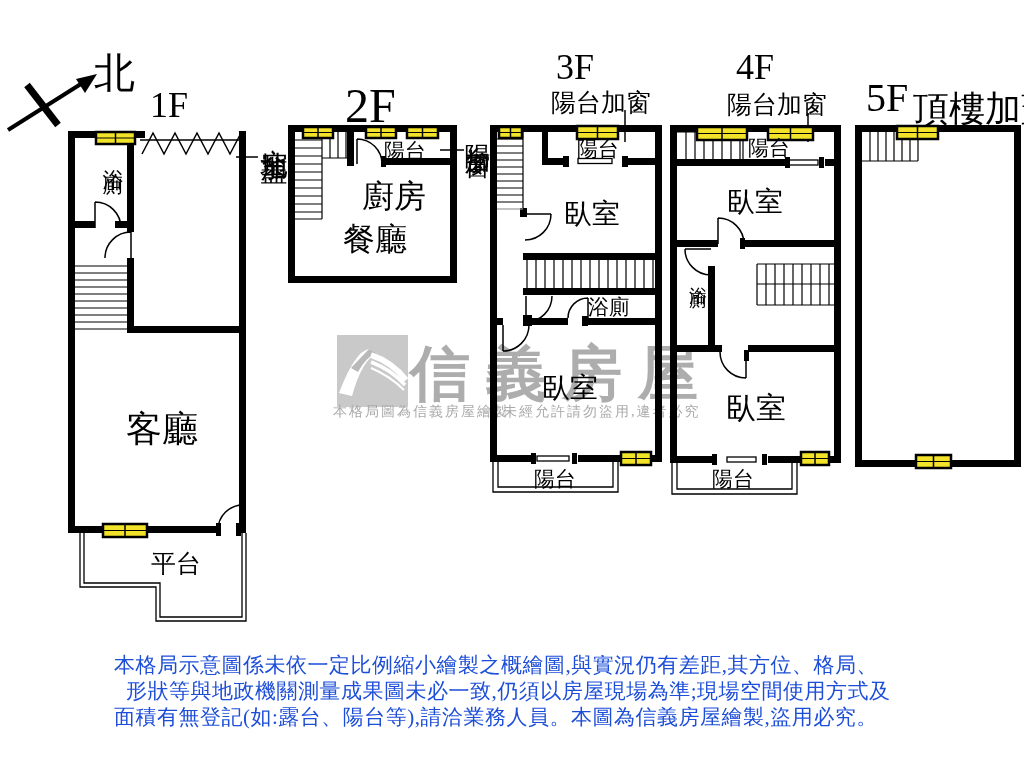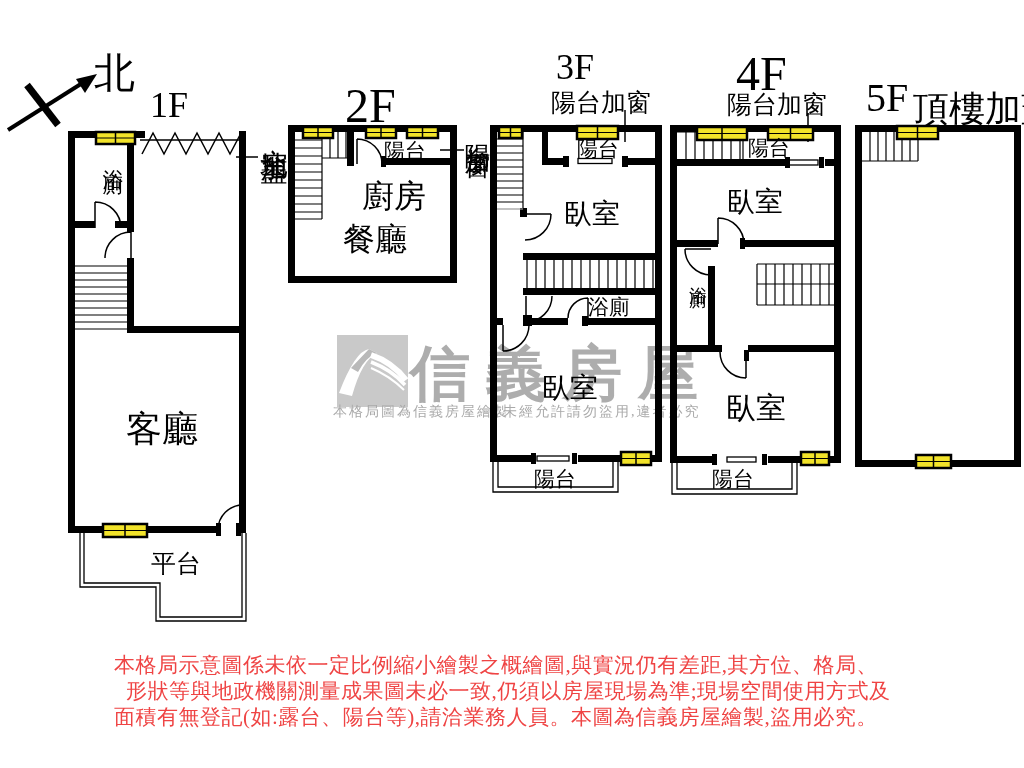--- a/index.html
+++ b/index.html
@@ -9,21 +9,21 @@
   .vert{writing-mode:vertical-rl;text-orientation:upright;}
   
   #wm-layer{position:absolute;left:0;top:0;z-index:1;}
   #plan-svg{position:absolute;left:0;top:0;z-index:2;}
   #label-layer{position:absolute;left:0;top:0;z-index:3;width:1024px;height:768px;}
   
   .wm-brand{font-size:60px;letter-spacing:16px;color:#adadad;font-weight:bold;}
   .wm-note{font-size:14px;letter-spacing:2px;color:#a9a9a9;}
   
   .lbl{color:#000;}
-  .disc{font-size:21px;letter-spacing:0.5px;color:#ef4444;}
+  .disc{font-size:21px;letter-spacing:0.5px;color:#1d4ed8;}
 </style>
 </head>
 <body>
 
 <div id="canvas">
 
   <div id="wm-layer">
     <svg width="1024" height="768">
       <rect x="337" y="335" width="71" height="72" fill="#c9c9c9"></rect>
       <path d="M339,393 Q355,351 369,349 L377,353 Q362,360 352,396 Z" fill="#ffffff"></path>
@@ -279,21 +279,21 @@
     <div class="abs lbl vert" style="left:460px;top:124px;font-size:26px;letter-spacing:2px;">陽台加窗</div>
 
     <div class="abs lbl" style="left:556px;top:46px;font-size:36px;">3F</div>
     <div class="abs lbl" style="left:551px;top:86px;font-size:25px;">陽台加窗</div>
     <div class="abs lbl" style="left:577px;top:135px;font-size:21px;">陽台</div>
     <div class="abs lbl" style="left:564px;top:195px;font-size:28px;">臥室</div>
     <div class="abs lbl" style="left:588px;top:293px;font-size:21px;">浴廁</div>
     <div class="abs lbl" style="left:542px;top:369px;font-size:28px;">臥室</div>
     <div class="abs lbl" style="left:534px;top:465px;font-size:21px;">陽台</div>
 
-    <div class="abs lbl" style="left:736px;top:46px;font-size:48px;">4F</div>
+    <div class="abs lbl" style="left:736px;top:46px;font-size:36px;">4F</div>
     <div class="abs lbl" style="left:727px;top:88px;font-size:25px;">陽台加窗</div>
     <div class="abs lbl" style="left:748px;top:134px;font-size:21px;">陽台</div>
     <div class="abs lbl" style="left:727px;top:183px;font-size:28px;">臥室</div>
     <div class="abs lbl vert" style="left:686px;top:272px;font-size:18px;letter-spacing:3px;">浴廁</div>
     <div class="abs lbl" style="left:726px;top:388px;font-size:30px;">臥室</div>
     <div class="abs lbl" style="left:712px;top:465px;font-size:21px;">陽台</div>
 
     <div class="abs lbl" style="left:866px;top:74px;font-size:40px;">5F</div>
     <div class="abs lbl" style="left:913px;top:85px;font-size:36px;">頂樓加蓋</div>
 

